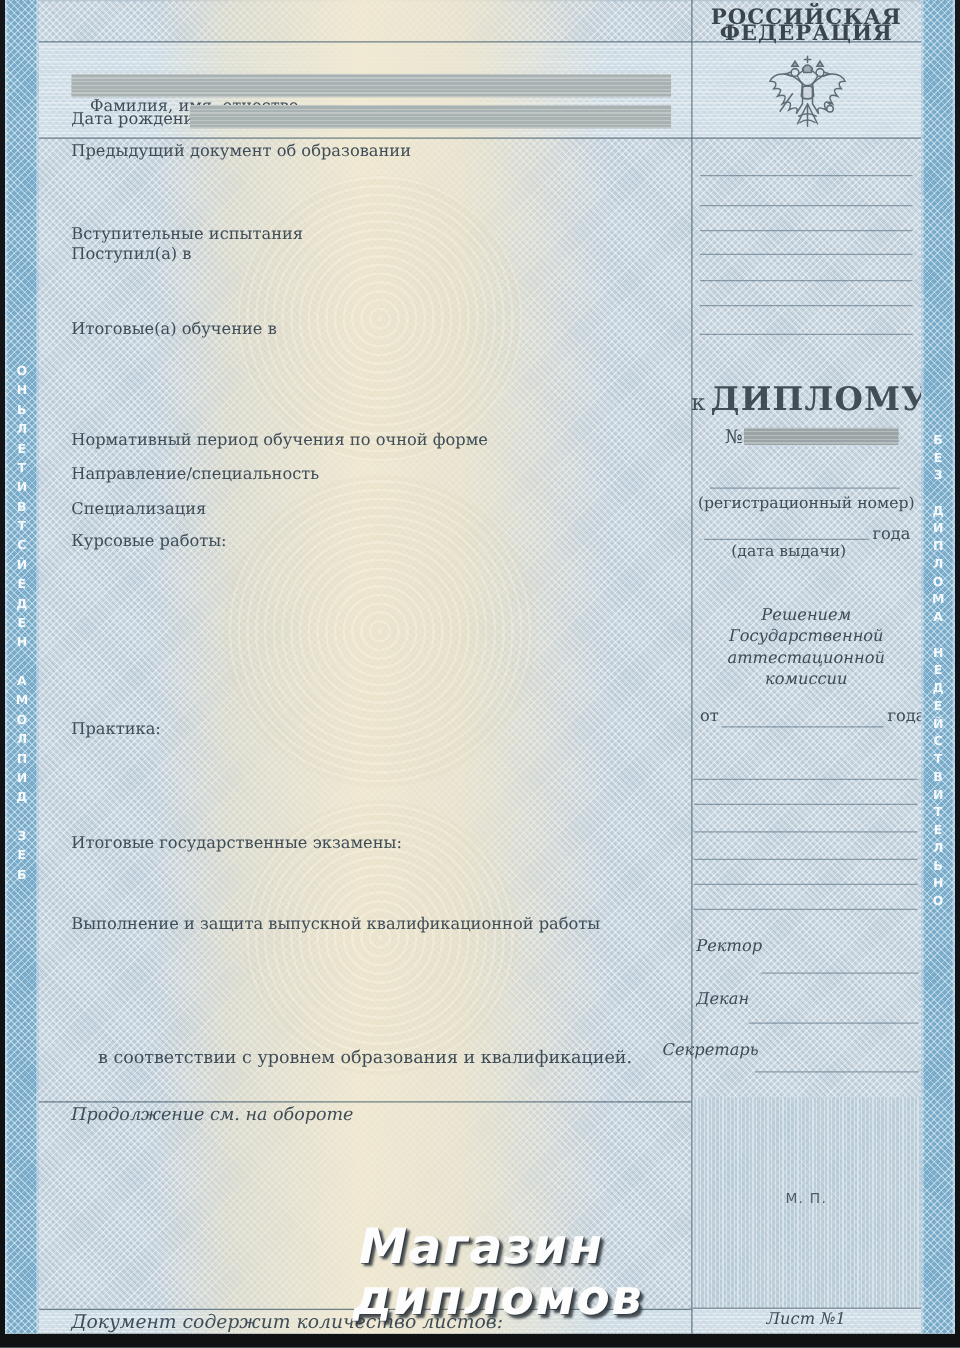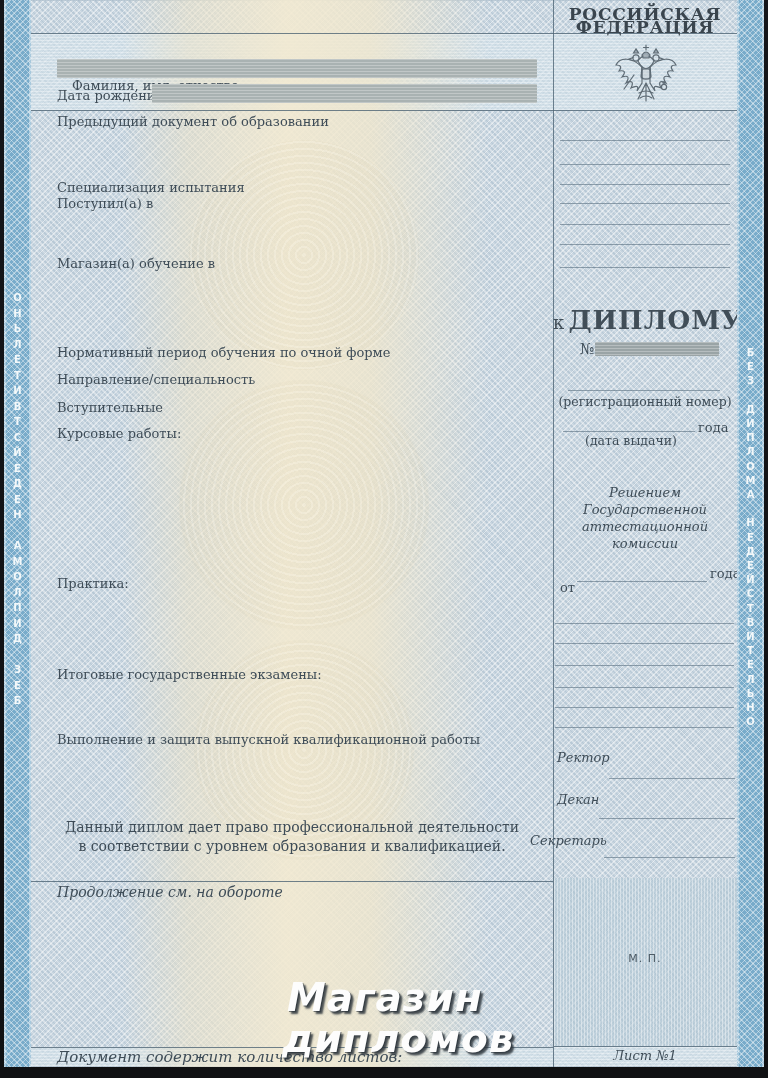--- a/index.html
+++ b/index.html
@@ -100,31 +100,30 @@
           <path d="M52 41.4 v-2.6 M50.6 39.8 h2.8"></path>
         </g>
       </svg>
     </div>
 
     <div class="lbl" style="left:68px;top:34px;margin-top:44px;">Фамилия, имя, отчество</div>
     <div class="redact" style="left:53px;top:59px;width:480px;height:19px;"></div>
     <div class="lbl" style="left:53px;top:88px;">Дата рождения</div>
     <div class="redact" style="left:148px;top:84px;width:385px;height:19px;"></div>
     <div class="lbl" style="left:53px;top:114px;">Предыдущий документ об образовании</div>
-    <div class="lbl" style="left:53px;top:180px;">Специализация испытания</div>
+    <div class="lbl" style="left:53px;top:180px;">Вступительные испытания</div>
     <div class="lbl" style="left:53px;top:196px;">Поступил(а) в</div>
-    <div class="lbl" style="left:53px;top:256px;">Магазин(а) обучение в</div>
+    <div class="lbl" style="left:53px;top:256px;">Итоговые(а) обучение в</div>
     <div class="lbl" style="left:53px;top:345px;">Нормативный период обучения по очной форме</div>
     <div class="lbl" style="left:53px;top:372px;">Направление/специальность</div>
-    <div class="lbl" style="left:53px;top:400px;">Вступительные</div>
+    <div class="lbl" style="left:53px;top:400px;">Специализация</div>
     <div class="lbl" style="left:53px;top:426px;">Курсовые работы:</div>
     <div class="lbl" style="left:53px;top:576px;">Практика:</div>
     <div class="lbl" style="left:53px;top:667px;">Итоговые государственные экзамены:</div>
     <div class="lbl" style="left:53px;top:732px;">Выполнение и защита выпускной квалификационной работы</div>
-    <div class="lbl cx" style="top:819px;font-size:14px;">Данный диплом дает право профессиональной деятельности</div>
     <div class="lbl cx" style="top:838px;font-size:14px;">в соответствии с уровнем образования и квалификацией.</div>
     <div class="lbl it" style="left:53px;top:1048px;font-size:15px;">Документ содержит количество листов:</div>
     <div class="lbl it" style="left:53px;top:884px;font-size:14px;">Продолжение см. на обороте</div>
 
     <div class="line" style="left:556px;top:140px;width:170px;"></div>
     <div class="line" style="left:556px;top:164px;width:170px;"></div>
     <div class="line" style="left:556px;top:184px;width:170px;"></div>
     <div class="line" style="left:556px;top:203px;width:170px;"></div>
     <div class="line" style="left:556px;top:224px;width:170px;"></div>
     <div class="line" style="left:556px;top:244px;width:170px;"></div>
@@ -140,21 +139,21 @@
     <div class="line" style="left:564px;top:390px;width:152px;"></div>
     <div class="lbl rcx smallcap" style="top:394px;">(регистрационный номер)</div>
     <div class="line" style="left:559px;top:431px;width:132px;"></div>
     <div class="lbl" style="left:694px;top:420px;">года</div>
     <div class="lbl smallcap" style="left:561px;top:433px;width:132px;text-align:center;">(дата выдачи)</div>
 
     <div class="lbl rcx it" style="top:485px;">Решением</div>
     <div class="lbl rcx it" style="top:502px;">Государственной</div>
     <div class="lbl rcx it" style="top:519px;">аттестационной</div>
     <div class="lbl rcx it" style="top:536px;">комиссии</div>
-    <div class="lbl" style="left:556px;top:580px;">от</div>
+    <div class="lbl" style="left:556px;top:566px;">от</div>
     <div class="line" style="left:573px;top:581px;width:130px;"></div>
     <div class="lbl" style="left:706px;top:566px;">года</div>
 
     <div class="line" style="left:551px;top:623px;width:179px;"></div>
     <div class="line" style="left:551px;top:643px;width:179px;"></div>
     <div class="line" style="left:551px;top:665px;width:179px;"></div>
     <div class="line" style="left:551px;top:687px;width:179px;"></div>
     <div class="line" style="left:551px;top:707px;width:179px;"></div>
     <div class="line" style="left:551px;top:727px;width:179px;"></div>
 

